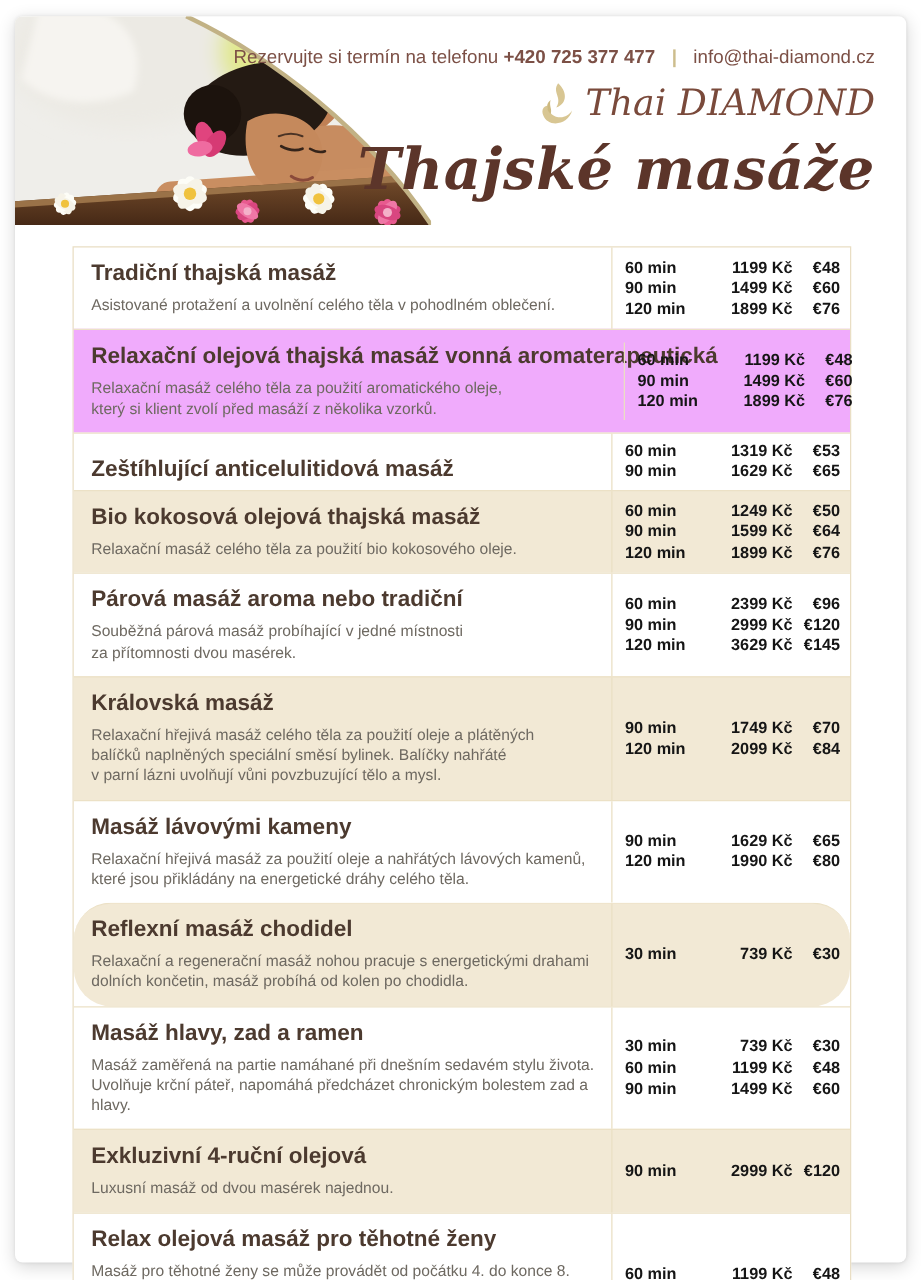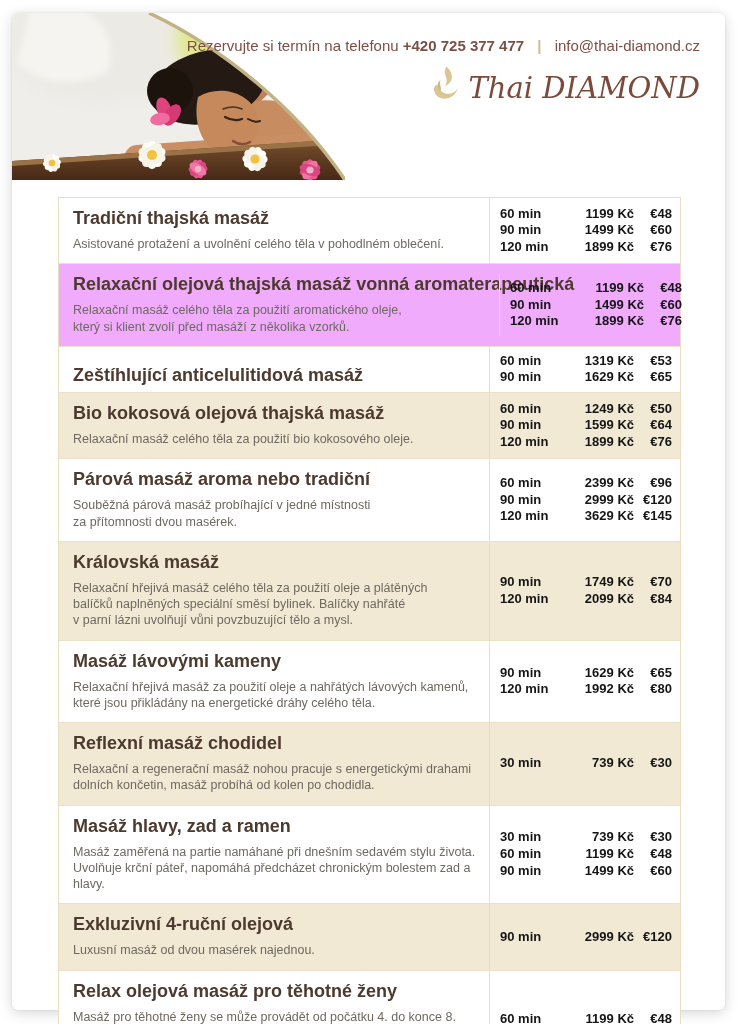--- a/index.html
+++ b/index.html
@@ -8,21 +8,21 @@
     border-radius:6px;box-shadow:0 3px 14px rgba(0,0,0,.16),0 0 3px rgba(0,0,0,.08);}
 
   
   .header{position:relative;height:184px;}
   .photo{position:absolute;left:0;top:0;width:333px;height:167px;border-radius:6px 0 0 0;overflow:hidden;}
   .contact{position:absolute;top:24px;right:25px;font-size:15px;color:#7c5046;white-space:nowrap;}
   .contact b{font-weight:bold;}
   .contact .sep{color:#cdbd8d;font-weight:bold;padding:0 9px;}
   .brand{position:absolute;top:52px;right:25px;text-align:right;}
   .brand-top{font-family:"DejaVu Serif",serif;font-style:italic;font-size:29px;color:#7a4a3b;
-    display:flex;align-items:flex-end;justify-content:flex-end;gap:8px;}
+    display:flex;align-items:flex-start;justify-content:flex-end;gap:8px;}
   .brand-main{font-family:"DejaVu Serif",serif;font-style:italic;font-weight:bold;font-size:46px;
     color:#5c352a;margin-top:3px;letter-spacing:.5px;}
   .ornament{width:30px;height:36px;margin-bottom:4px;}
 
   
   .services{position:absolute;left:46px;top:184px;width:623px;border:1px solid #e9dec4;
     box-sizing:border-box;background:#fff;}
   .row{display:flex;box-sizing:border-box;}
   .row + .row{border-top:1px solid #ece1c6;}
   .row.alt{background:#f2e9d5;}
@@ -167,20 +167,21 @@
 
     <div class="brand">
       <div class="brand-top">
         <svg class="ornament" viewBox="0 0 40 48">
           <path d="M22,2 C15,12 27,17 20,28 C33,23 31,10 22,2 Z" fill="#d8c693"></path>
           <path d="M10,26 C13,40 30,43 37,31 C33,47 11,50 6,36 C4,31 6,27 10,26 Z" fill="#d8c693"></path>
           <path d="M14,20 C12,26 16,30 14,35 C9,30 9,24 14,20 Z" fill="#cdb97f"></path>
         </svg>
         <span>Thai DIAMOND</span>
       </div>
+      <div class="brand-main">Thajské masáže</div>
     </div>
   </div>
 
   <div class="services" id="services">
       <div class="row">
         <div class="info">
           <div class="title">Tradiční thajská masáž</div>
           <div class="desc">Asistované protažení a uvolnění celého těla v pohodlném oblečení.</div>
         </div>
         <div class="prices">
@@ -316,26 +317,26 @@
 které jsou přikládány na energetické dráhy celého těla.</div>
         </div>
         <div class="prices">
           <div class="price-line">
             <span class="dur">90 min</span>
             <span class="kc">1629 Kč</span>
             <span class="eur">€65</span>
           </div>
           <div class="price-line">
             <span class="dur">120 min</span>
-            <span class="kc">1992 Kč</span>
+            <span class="kc">1990 Kč</span>
             <span class="eur">€80</span>
           </div>
         </div>
       </div>
-      <div class="row alt" style="background: rgb(242, 233, 213);">
+      <div class="row alt" style="background: rgb(242, 233, 213); border-radius: 30px;">
         <div class="info">
           <div class="title">Reflexní masáž chodidel</div>
           <div class="desc">Relaxační a regenerační masáž nohou pracuje s energetickými drahami
 dolních končetin, masáž probíhá od kolen po chodidla.</div>
         </div>
         <div class="prices">
           <div class="price-line">
             <span class="dur">30 min</span>
             <span class="kc">739 Kč</span>
             <span class="eur">€30</span>

